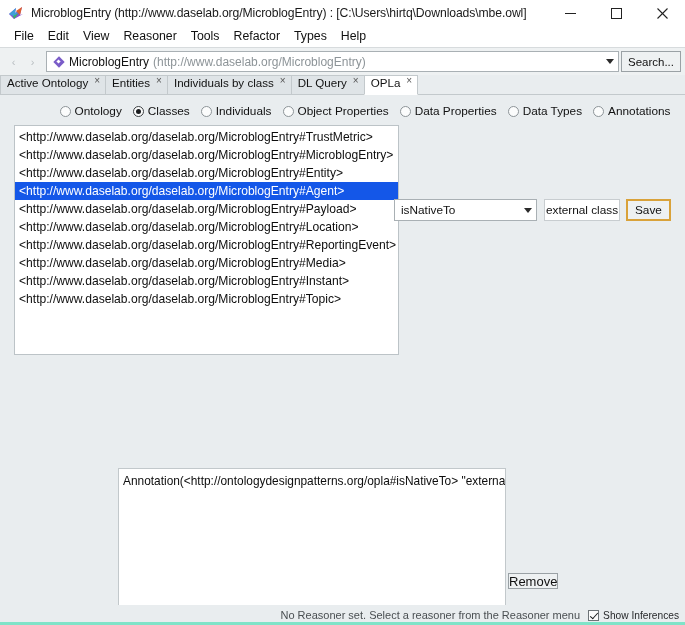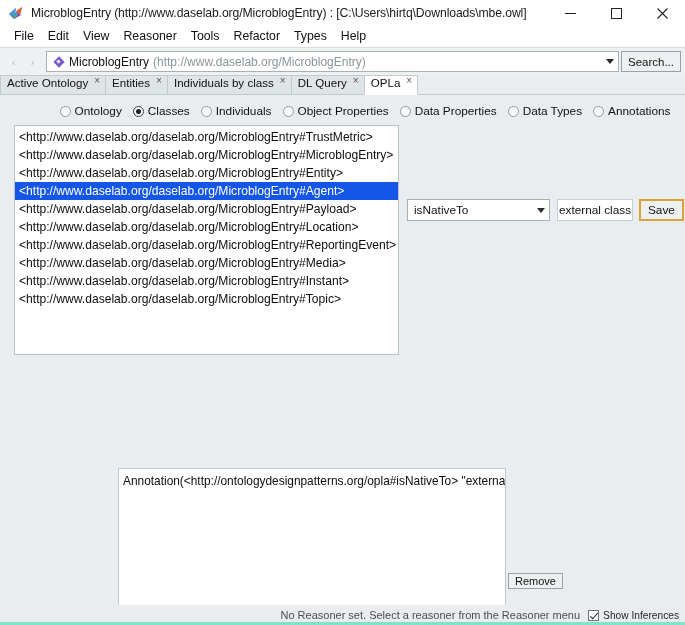--- a/index.html
+++ b/index.html
@@ -259,21 +259,21 @@
     overflow: hidden;
   }
   .class-item.selected {
     background: #1457e8;
     color: #ffffff;
   }
 
   
   .right-controls {
     position: absolute;
-    left: 407px; top: 104px;
+    left: 394px; top: 104px;
     display: flex;
     align-items: center;
   }
   .prop-combo {
     width: 143px; height: 22px;
     background: #ffffff;
     border: 1px solid #a9b0b4;
     display: flex;
     align-items: center;
     padding: 0 4px 0 6px;
@@ -319,24 +319,24 @@
     white-space: nowrap;
     padding: 5px 0 0 4px;
     overflow: hidden;
   }
 
   
   .remove-btn {
     position: absolute;
     left: 508px; top: 478px;
     height: 16px;
-    padding: 0 6px;
+    padding: 0 0;
     background: #eef1f2;
     border: 1px solid #9aa1a5;
-    font-size: 11px;
+    font-size: 13px;
     color: #111;
     display: flex; align-items: center;
     white-space: nowrap;
   }
 
   
   .statusbar {
     height: 20px;
     flex: 0 0 auto;
     background: #e9edef;

